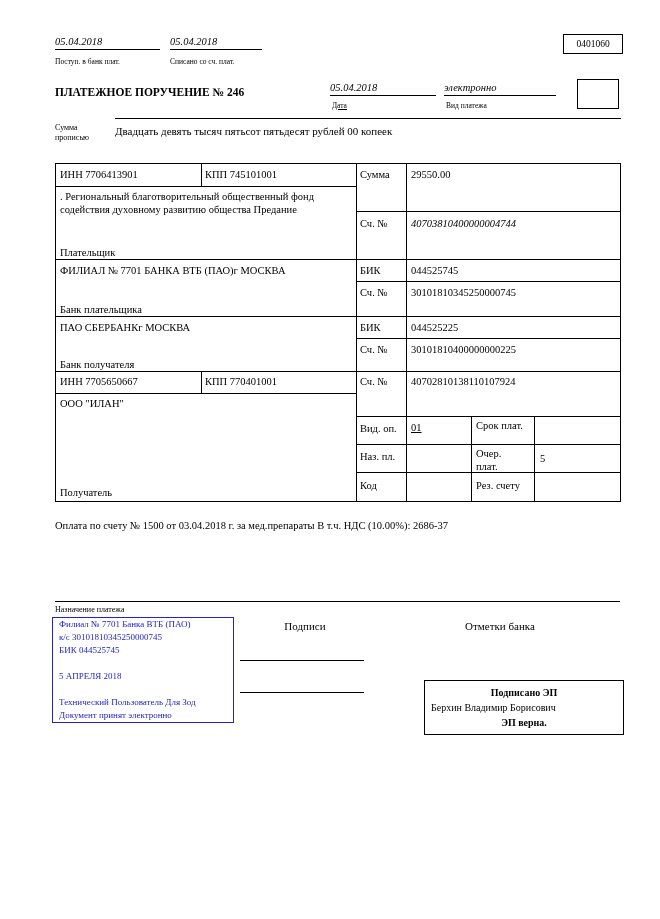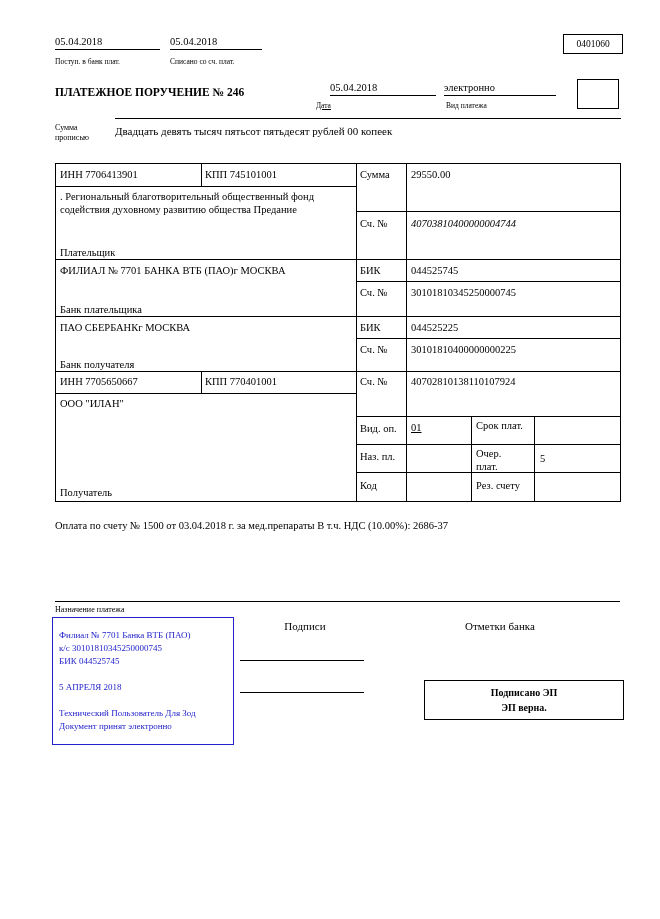--- a/index.html
+++ b/index.html
@@ -1,31 +1,31 @@
 <!DOCTYPE html>
 <html style="--stamp-blue: #2323cc;"><head>
 <meta charset="utf-8">
 <style>
   html,body{margin:0;padding:0;background:#e8e8e8;}
   .page{position:relative;width:660px;height:919px;background:#ffffff;margin:0 auto;
         font-family:"Liberation Serif",serif;color:#000;font-size:10.5px;overflow:hidden;}
   .abs{position:absolute;}
-  .ul{border-bottom:1px solid #000;padding-bottom:2px;}
+  .ul{border-bottom:1px solid #000;padding-bottom:2px;font-style:italic;}
   .tiny{font-size:7.5px;}
   .small{font-size:8px;}
   .f9{font-size:9.5px;}
   .bold{font-weight:bold;}
   .italic{font-style:italic;}
   .center{text-align:center;}
   .box{border:1px solid #000;}
   .hline{position:absolute;border-top:1px solid #000;height:0;}
   .vline{position:absolute;border-left:1px solid #000;width:0;}
   .cell{position:absolute;font-size:10.5px;line-height:1.25;}
   .stamp{border:1px solid var(--stamp-blue,#2323cc);color:var(--stamp-blue,#2323cc);
-         font-size:9px;line-height:13px;padding:11px 6px;}
+         font-size:9px;line-height:13px;padding:0 6px;}
   .stamp-line{min-height:13px;}
   .esign{border:1px solid #000;font-size:10px;line-height:15px;padding:4px 6px;}
 </style>
 </head>
 <body>
 
 <div class="page">
 
   <div class="abs ul" style="left:55px;top:36px;width:105px;">
     <span>05.04.2018</span>
@@ -36,21 +36,21 @@
   </div>
   <div class="abs tiny" style="left:170px;top:57px;">Списано со сч. плат.</div>
   <div class="abs box center" style="left:563px;top:34px;width:58px;height:18px;line-height:18px;font-size:9.5px;">
     <span>0401060</span>
   </div>
 
   <div class="abs bold" style="left:55px;top:86px;font-size:11.5px;">ПЛАТЕЖНОЕ ПОРУЧЕНИЕ № 246</div>
   <div class="abs ul" style="left:330px;top:82px;width:106px;">
     <span>05.04.2018</span>
   </div>
-  <div class="abs tiny" style="left:316px;top:101px;text-decoration:underline;">Дата</div>
+  <div class="abs tiny" style="left:332px;top:101px;text-decoration:underline;">Дата</div>
   <div class="abs ul" style="left:444px;top:82px;width:112px;">
     <span>электронно</span>
   </div>
   <div class="abs tiny" style="left:446px;top:101px;">Вид платежа</div>
   <div class="abs box" style="left:577px;top:79px;width:40px;height:28px;"></div>
 
   <div class="abs small" style="left:55px;top:123px;width:58px;line-height:10px;">
     <div>Сумма</div>
     <div>прописью</div>
   </div>
@@ -132,16 +132,17 @@
     <div class="stamp-line">Документ принят электронно</div>
   </div>
 
   <div class="abs center" style="left:240px;top:620px;width:130px;font-size:11px;">Подписи</div>
   <div class="hline" style="left:240px;top:660px;width:124px;"></div>
   <div class="hline" style="left:240px;top:692px;width:124px;"></div>
 
   <div class="abs center" style="left:410px;top:620px;width:180px;font-size:11px;">Отметки банка</div>
   <div class="abs esign" style="left:424px;top:680px;width:186px;">
     <div class="bold center">Подписано ЭП</div>
+    <div>Берхин Владимир Борисович</div>
     <div class="bold center">ЭП верна.</div>
   </div>
 
 </div>
 
 </body></html>

